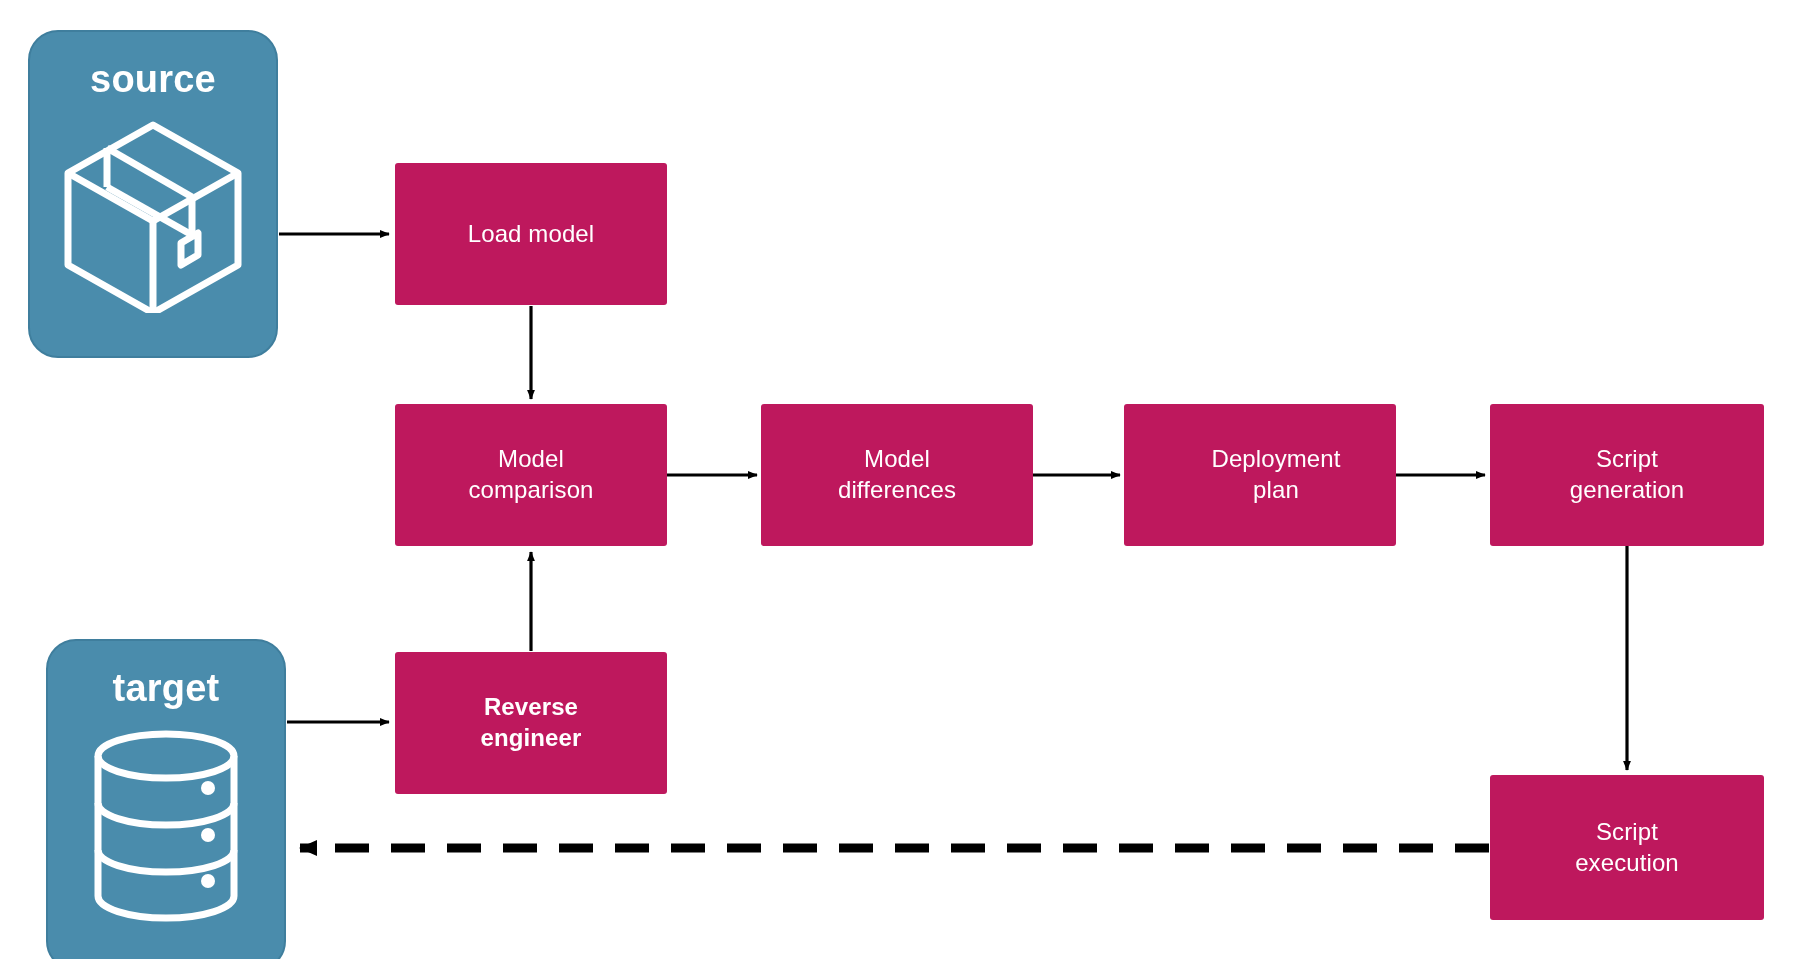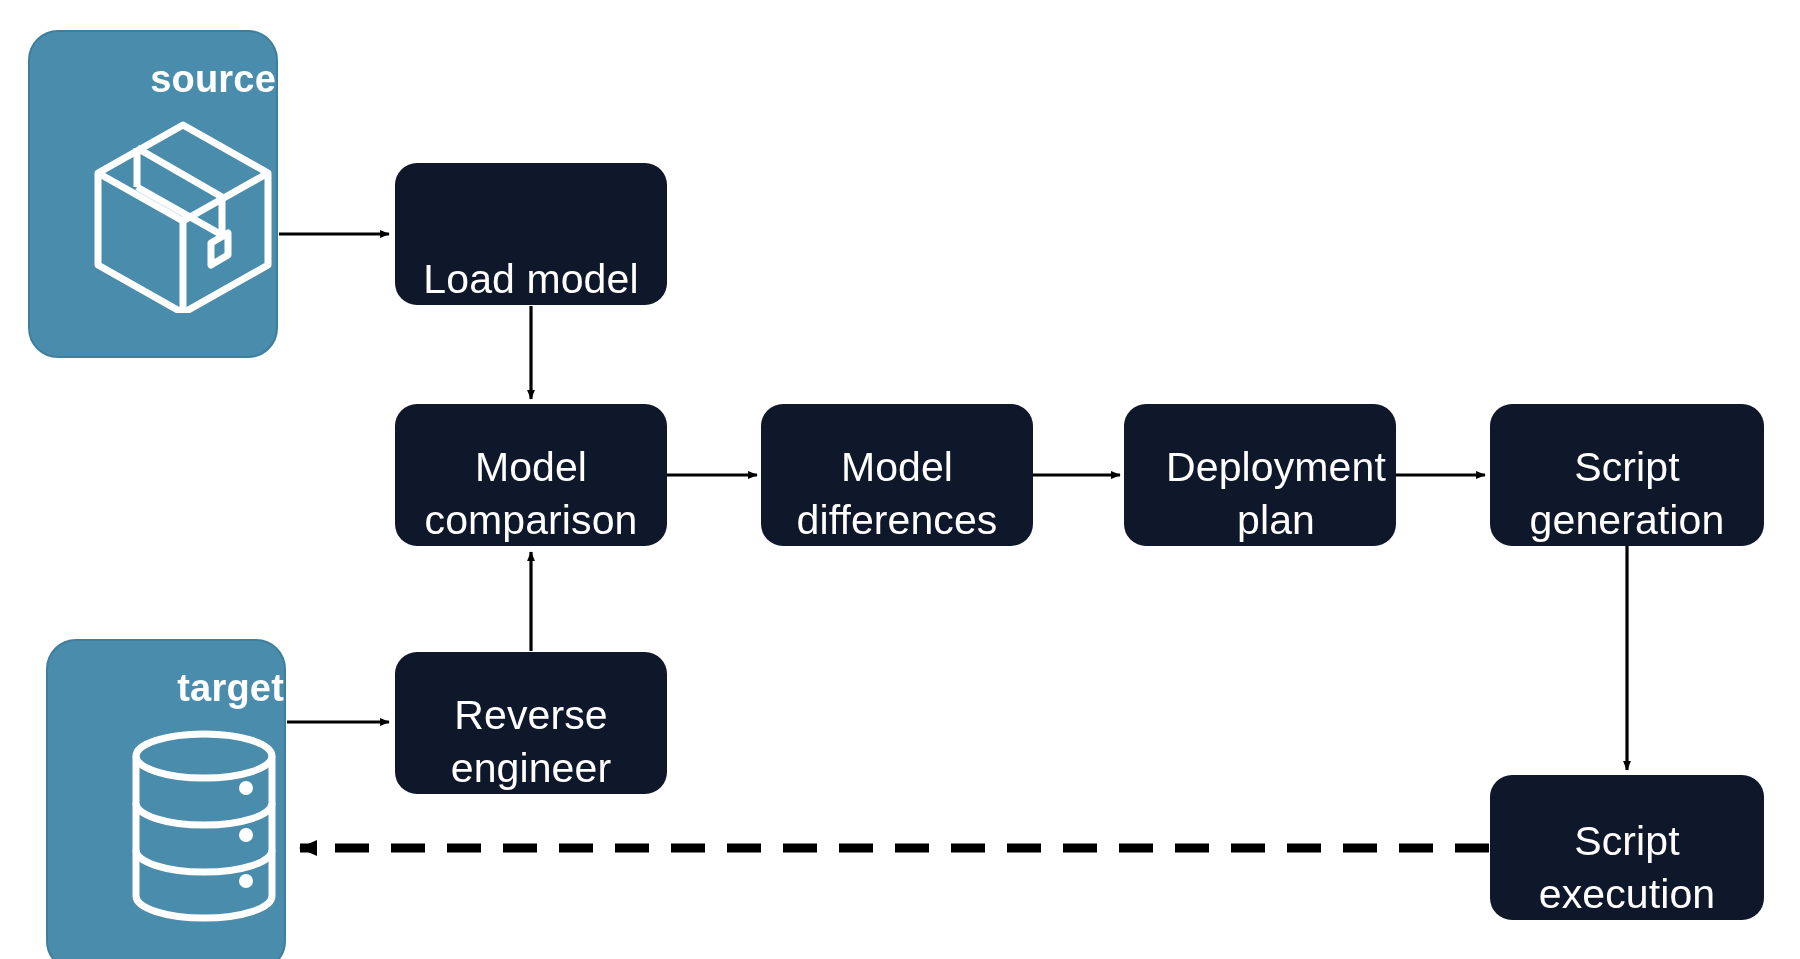--- a/index.html
+++ b/index.html
@@ -21,29 +21,29 @@
     position: absolute;
     left: 0; top: 0;
     width: 1800px;
     height: 959px;
     pointer-events: none;
   }
   .node {
     position: absolute;
     box-sizing: border-box;
     display: flex;
-    align-items: flex-end;
+    align-items: center;
     justify-content: center;
     text-align: center;
     color: #ffffff;
   }
   .proc {
-    background: #0f172a;
-    border-radius: 22px;
-    font-size: 41px;
+    background: #be185d;
+    border-radius: 3px;
+    font-size: 24px;
     line-height: 1.28;
     letter-spacing: 0.1px;
     font-weight: 400;
   }
   .endpoint {
     background: #4a8cac;
     border: 2px solid #3f7e9d;
     border-radius: 30px;
     flex-direction: column;
     justify-content: flex-start;
@@ -165,21 +165,21 @@
   <div class="node proc" style="left:1124px; top:404px; width:272px; height:142px;padding-left:32px;">
     <span class="proc-label">Deployment
 plan</span>
   </div>
 
   <div class="node proc" style="left:1490px; top:404px; width:274px; height:142px;">
     <span class="proc-label">Script
 generation</span>
   </div>
 
-  <div class="node proc" style="left:395px; top:652px; width:272px; height:142px;">
+  <div class="node proc" style="left:395px; top:652px; width:272px; height:142px;font-weight:bold;">
     <span class="proc-label">Reverse
 engineer</span>
   </div>
 
   <div class="node proc" style="left:1490px; top:775px; width:274px; height:145px;">
     <span class="proc-label">Script
 execution</span>
   </div>
 
 </div>

